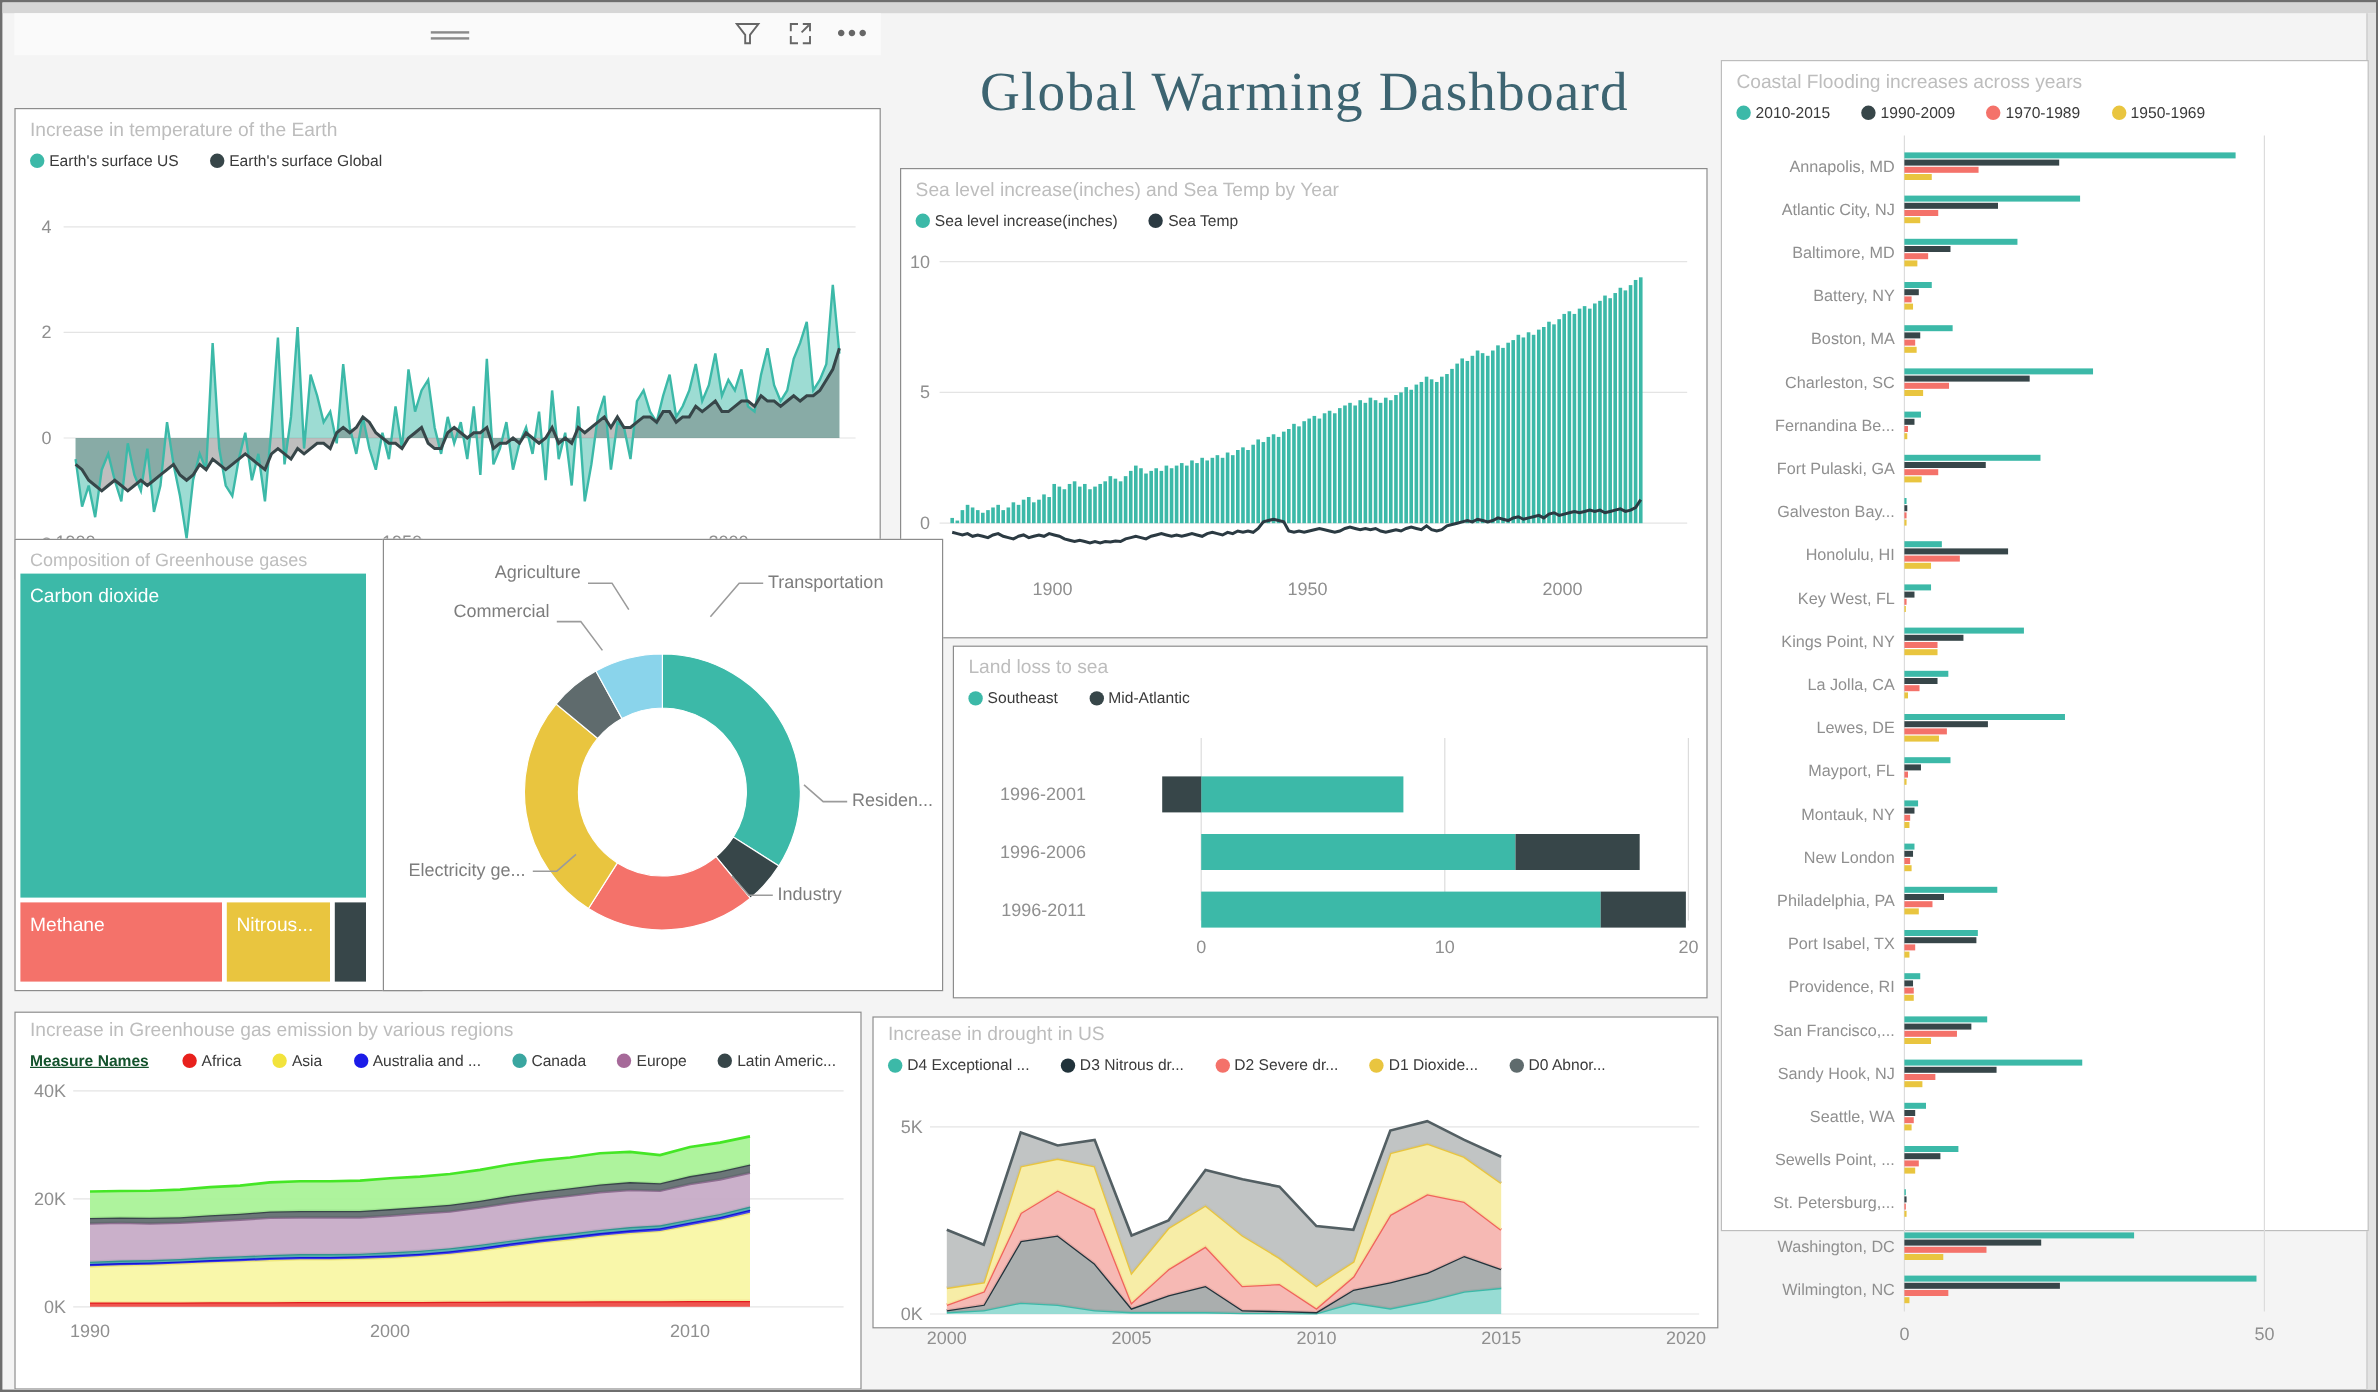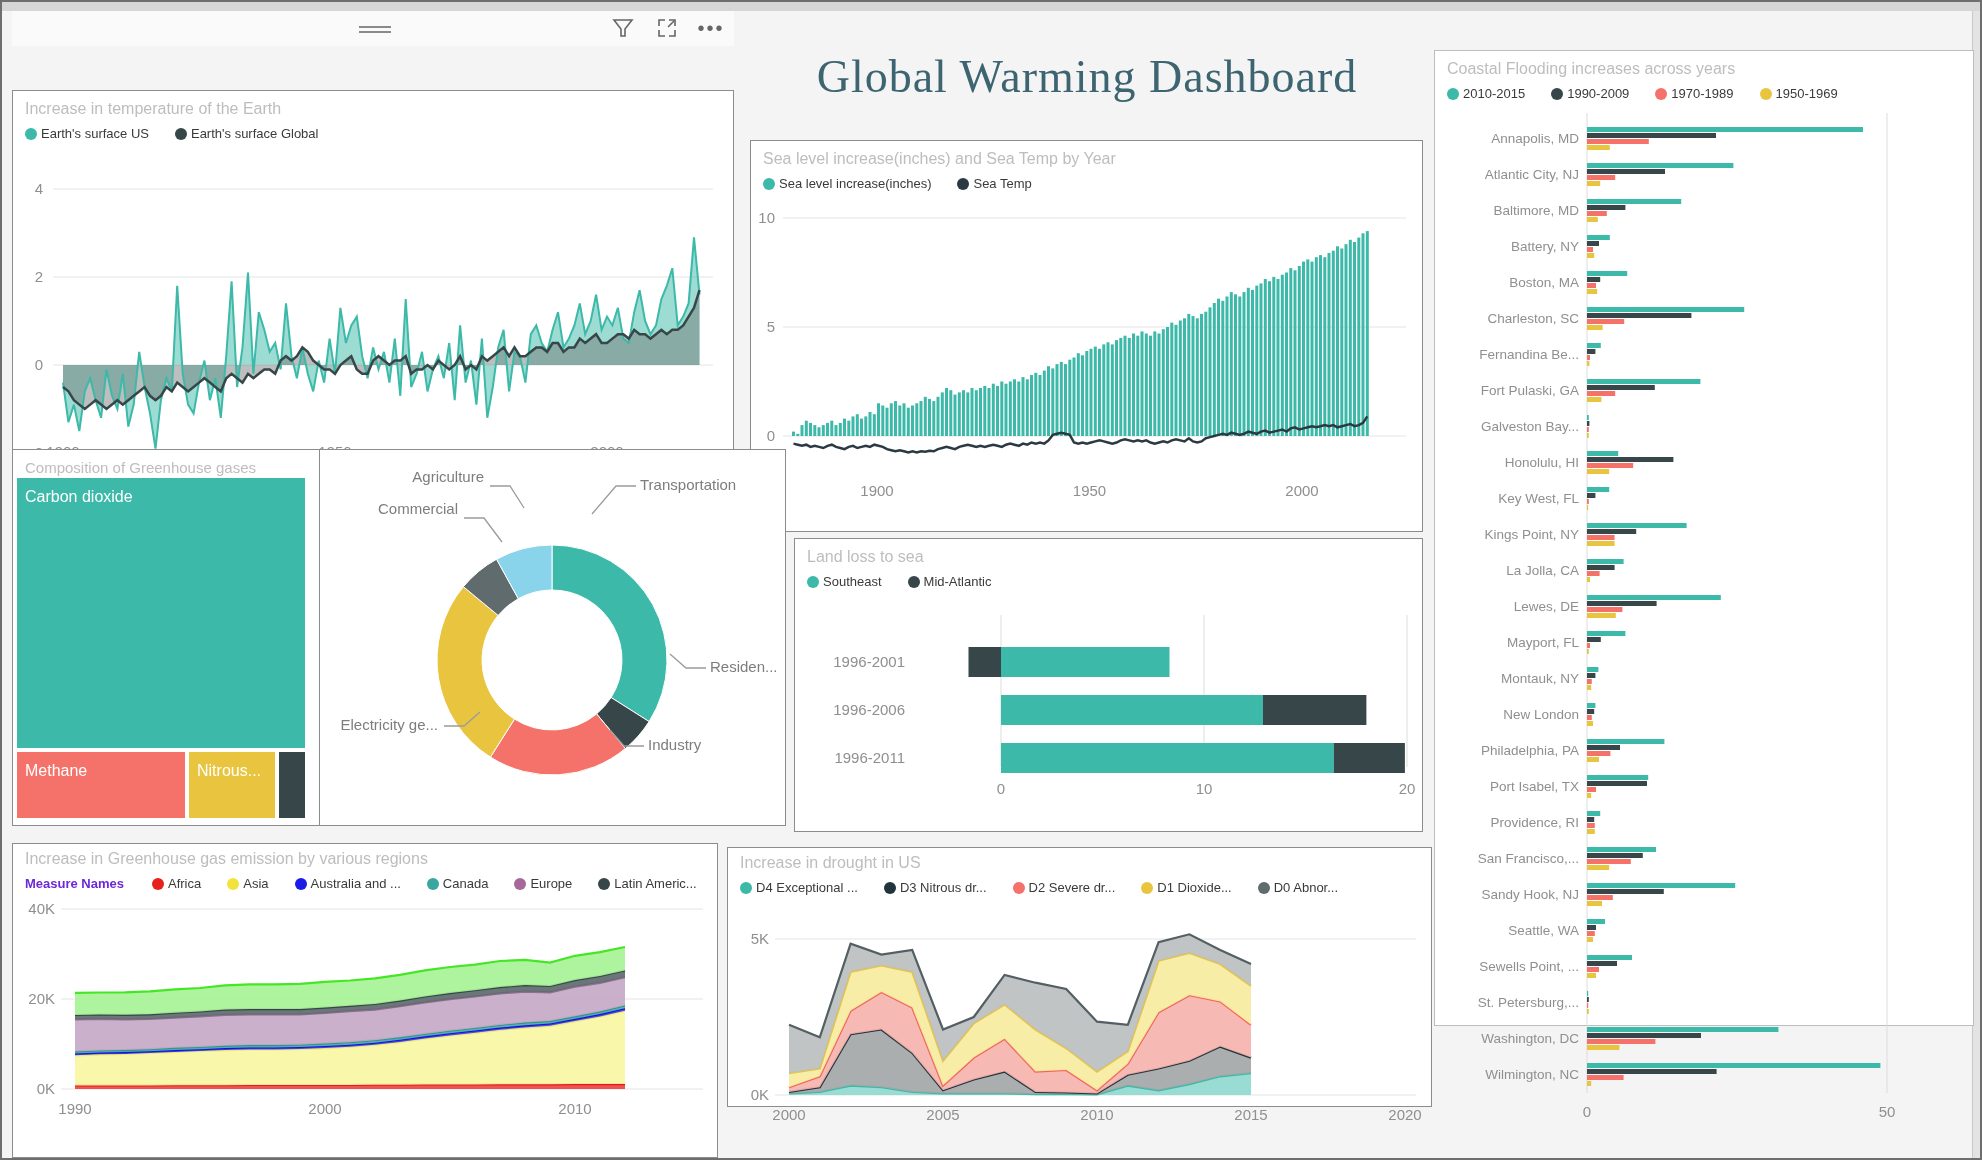--- a/index.html
+++ b/index.html
@@ -13,21 +13,21 @@
   .tile{
     position:absolute;background:#fff;border:1px solid #8c8c8c;box-sizing:border-box;
   }
   .tile.light{border-color:#bdbdbd;}
   .tile-title{
     font-size:16px;color:#bdbdbd;padding:9px 12px 0 12px;white-space:nowrap;overflow:hidden;
   }
   .legend{display:flex;align-items:center;gap:26px;padding:8px 12px 0 12px;font-size:13px;color:#3a3a3a;white-space:nowrap;overflow:hidden;}
   .legend .item{display:flex;align-items:center;gap:4px;cursor:default;}
   .legend .dot{width:12px;height:12px;border-radius:50%;flex:0 0 auto;}
-  .legend .ltitle{font-weight:bold;color:#6d28d9;margin-right:2px;}
+  .legend .ltitle{font-weight:bold;color:#14532d;margin-right:2px;text-decoration:underline;}
   .legend .arrow{color:#222;font-size:12px;margin-left:auto;}
   svg{display:block;}
   svg text{font-family:"Liberation Sans",sans-serif;}
   .ax{fill:#8f8f8f;font-size:15px;}
   .cat{fill:#8f8f8f;font-size:13.5px;}
   .tm-label{fill:#ffffff;font-size:16px;}
   .pie-label{fill:#7d7d7d;font-size:15px;}
   #dashboard-title{
     position:absolute;left:755px;top:48px;width:660px;text-align:center;
     font-size:46px;color:#3d6471;letter-spacing:1px;font-family:Liberation Serif, serif;

